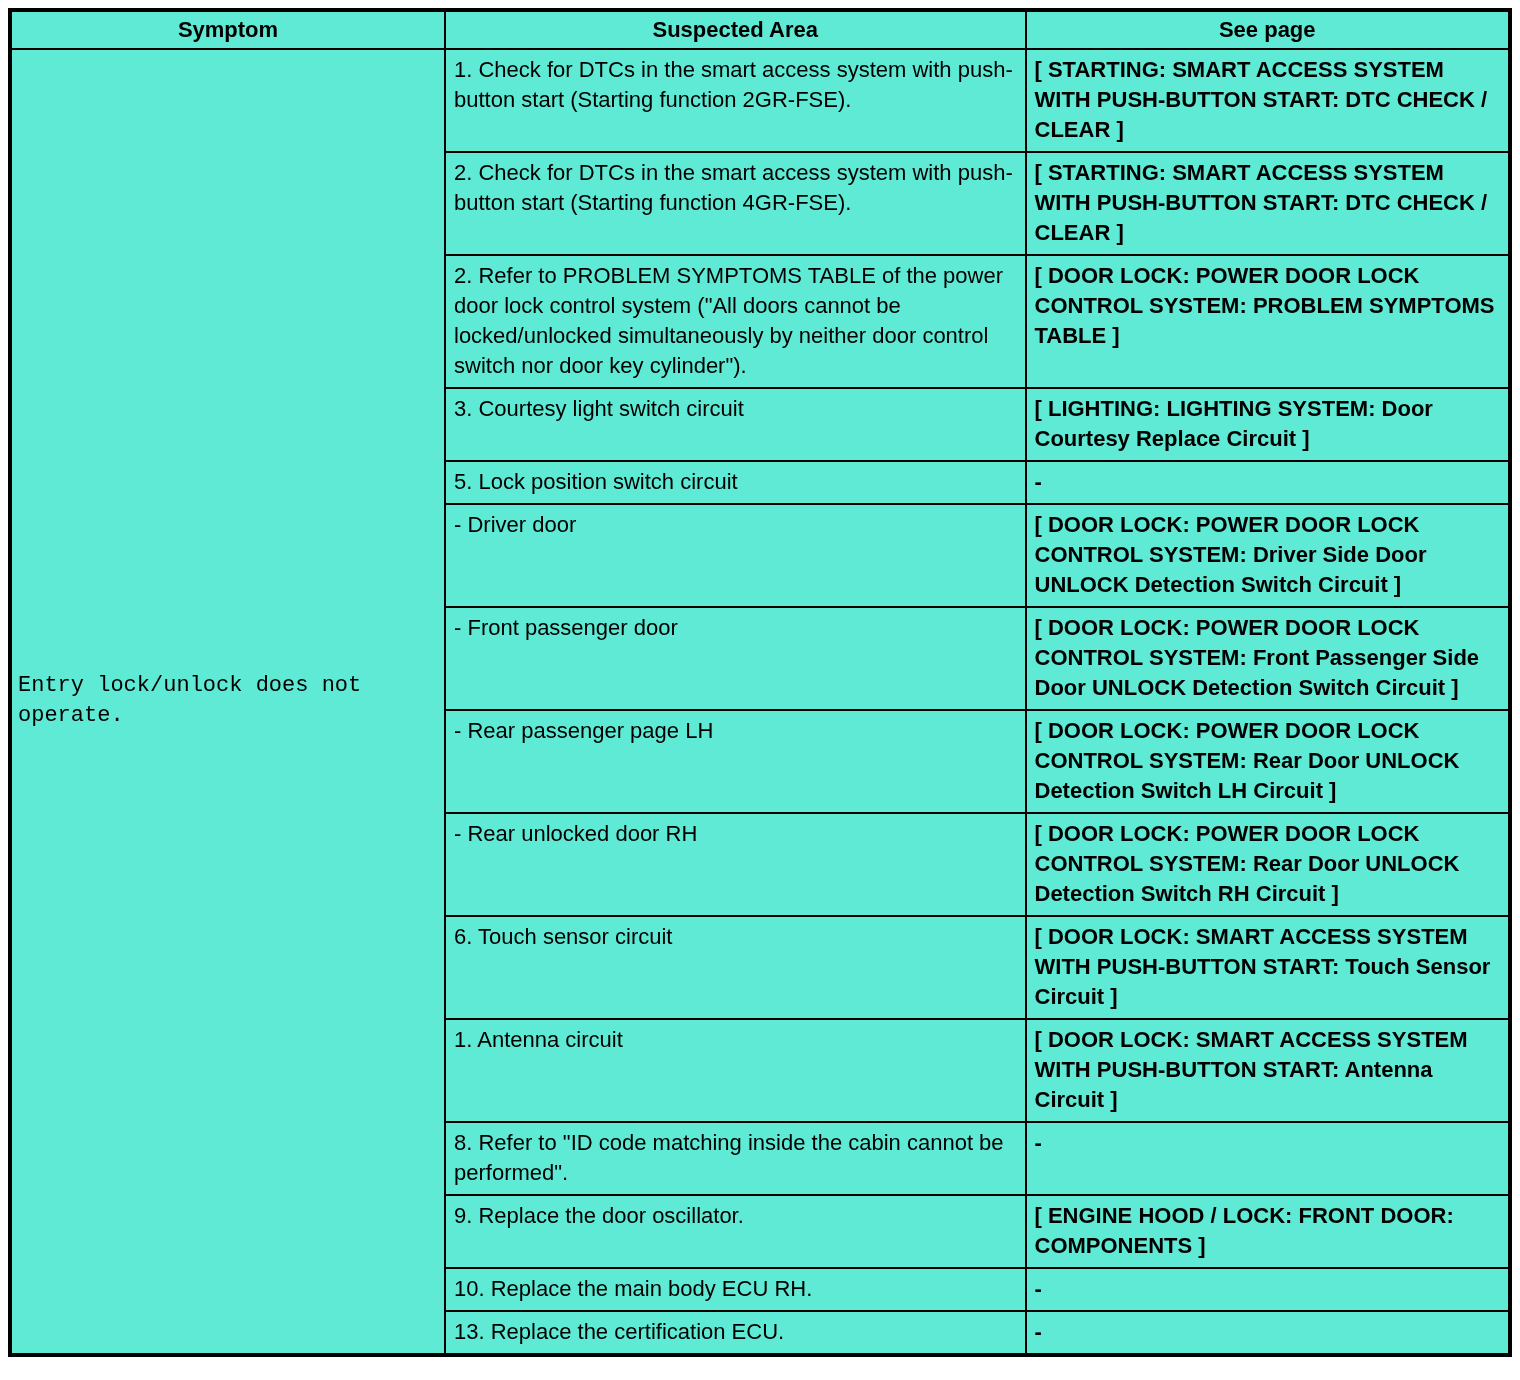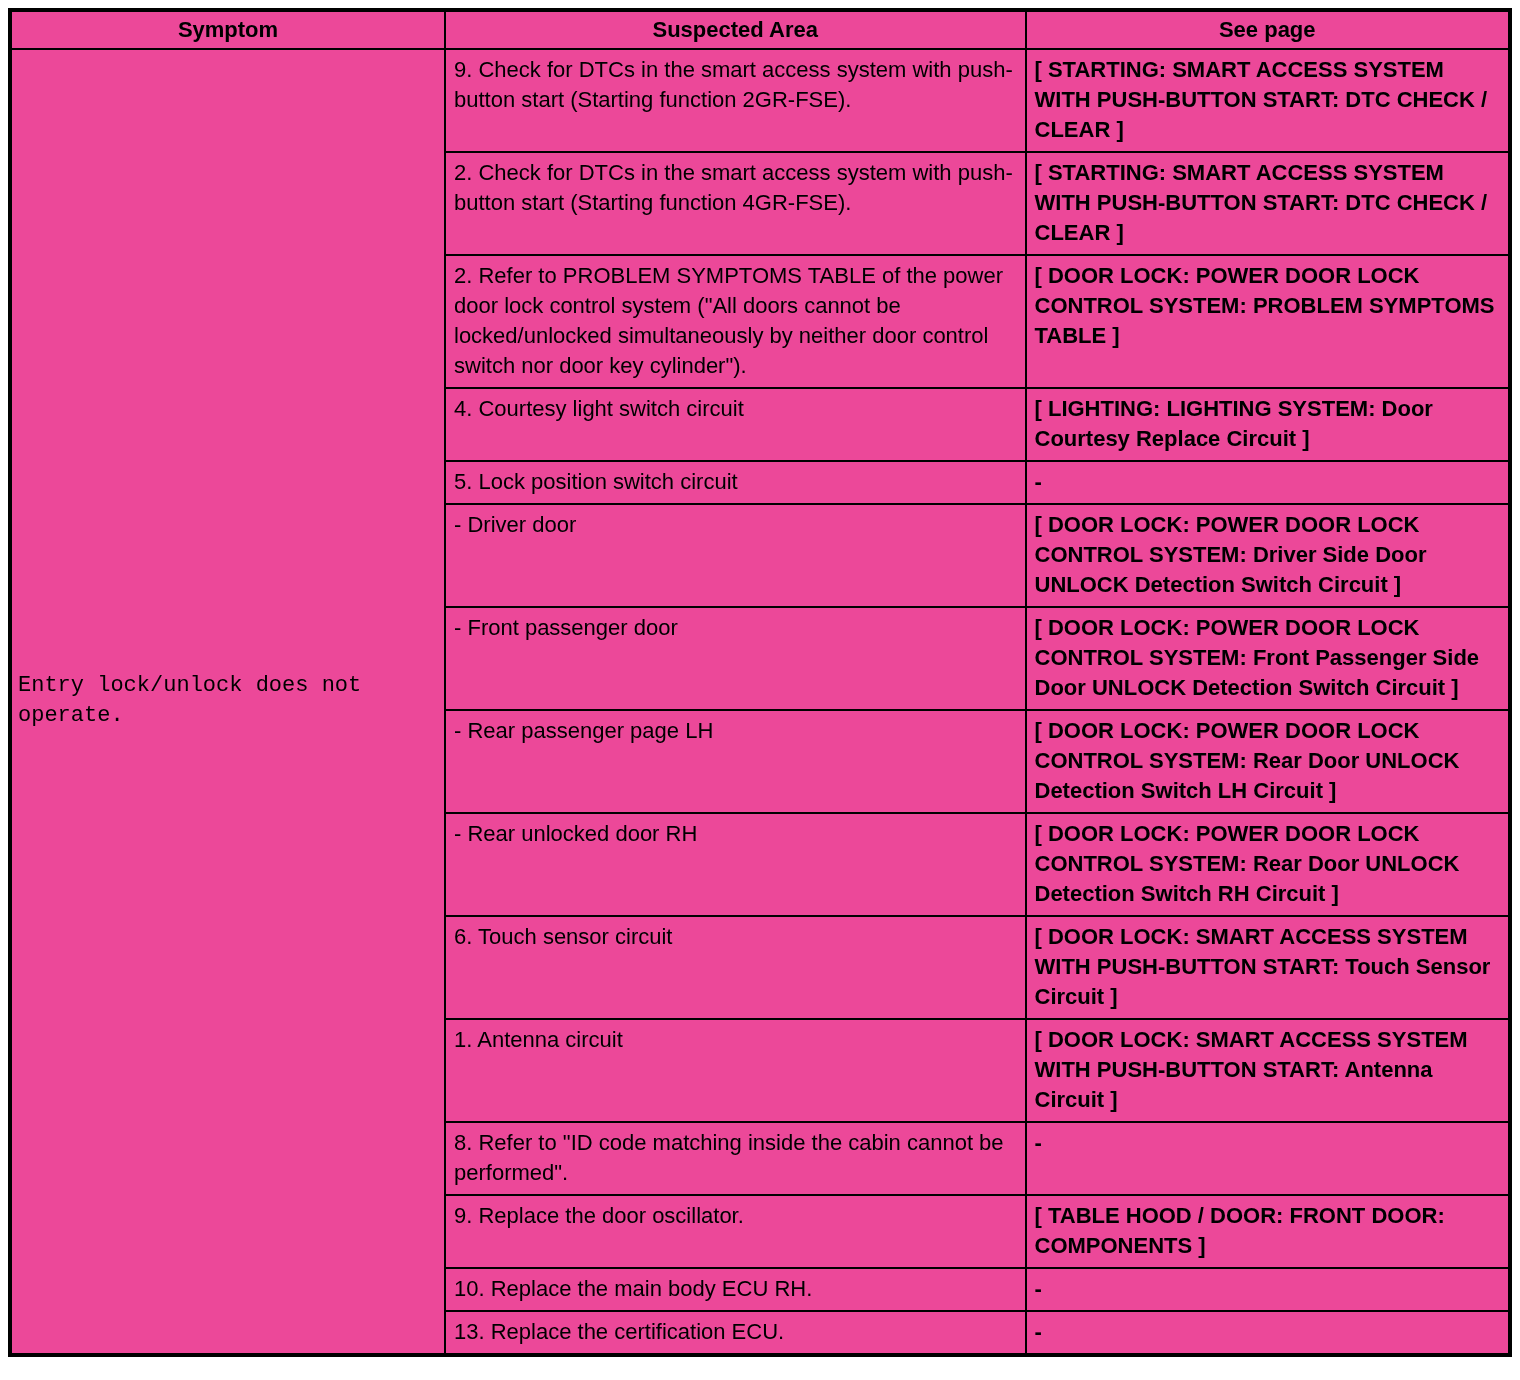--- a/index.html
+++ b/index.html
@@ -15,21 +15,21 @@
     box-sizing: border-box;
     padding: 8px;
     background: #ffffff;
   }
   table.symptoms-table {
     width: 100%;
     height: 993px;
     border-collapse: collapse;
     table-layout: fixed;
     border: 4px solid #000000;
-    background: #ec4899;
+    background: #5eead4;
   }
   col.col-symptom { width: 29%; }
   col.col-area    { width: 38.7%; }
   col.col-page    { width: 32.3%; }
   th, td {
     border: 2px solid #000000;
     font-size: 22px;
     line-height: 30px;
     padding: 5px 8px 6px 8px;
     box-sizing: border-box;
@@ -68,33 +68,33 @@
     <thead>
       <tr>
         <th>Symptom</th>
         <th>Suspected Area</th>
         <th>See page</th>
       </tr>
     </thead>
     <tbody>
       <tr>
         <td class="symptom-cell" rowspan="15">Entry lock/unlock does not operate.</td>
-        <td class="area-cell">9. Check for DTCs in the smart access system with push-button start (Starting function 2GR-FSE).</td>
+        <td class="area-cell">1. Check for DTCs in the smart access system with push-button start (Starting function 2GR-FSE).</td>
         <td class="page-cell">[ STARTING: SMART ACCESS SYSTEM WITH PUSH-BUTTON START: DTC CHECK / CLEAR ]</td>
       </tr>
       <tr>
         <td class="area-cell">2. Check for DTCs in the smart access system with push-button start (Starting function 4GR-FSE).</td>
         <td class="page-cell">[ STARTING: SMART ACCESS SYSTEM WITH PUSH-BUTTON START: DTC CHECK / CLEAR ]</td>
       </tr>
       <tr>
         <td class="area-cell">2. Refer to PROBLEM SYMPTOMS TABLE of the power door lock control system ("All doors cannot be locked/unlocked simultaneously by neither door control switch nor door key cylinder").</td>
         <td class="page-cell">[ DOOR LOCK: POWER DOOR LOCK CONTROL SYSTEM: PROBLEM SYMPTOMS TABLE ]</td>
       </tr>
       <tr>
-        <td class="area-cell">4. Courtesy light switch circuit</td>
+        <td class="area-cell">3. Courtesy light switch circuit</td>
         <td class="page-cell">[ LIGHTING: LIGHTING SYSTEM: Door Courtesy Replace Circuit ]</td>
       </tr>
       <tr>
         <td class="area-cell">5. Lock position switch circuit</td>
         <td class="page-cell">-</td>
       </tr>
       <tr>
         <td class="area-cell">- Driver door</td>
         <td class="page-cell">[ DOOR LOCK: POWER DOOR LOCK CONTROL SYSTEM: Driver Side Door UNLOCK Detection Switch Circuit ]</td>
       </tr>
@@ -117,21 +117,21 @@
       <tr>
         <td class="area-cell">1. Antenna circuit</td>
         <td class="page-cell">[ DOOR LOCK: SMART ACCESS SYSTEM WITH PUSH-BUTTON START: Antenna Circuit ]</td>
       </tr>
       <tr>
         <td class="area-cell">8. Refer to "ID code matching inside the cabin cannot be performed".</td>
         <td class="page-cell">-</td>
       </tr>
       <tr>
         <td class="area-cell">9. Replace the door oscillator.</td>
-        <td class="page-cell">[ TABLE HOOD / DOOR: FRONT DOOR: COMPONENTS ]</td>
+        <td class="page-cell">[ ENGINE HOOD / LOCK: FRONT DOOR: COMPONENTS ]</td>
       </tr>
       <tr>
         <td class="area-cell">10. Replace the main body ECU RH.</td>
         <td class="page-cell">-</td>
       </tr>
       <tr>
         <td class="area-cell">13. Replace the certification ECU.</td>
         <td class="page-cell">-</td>
       </tr>
     </tbody>

